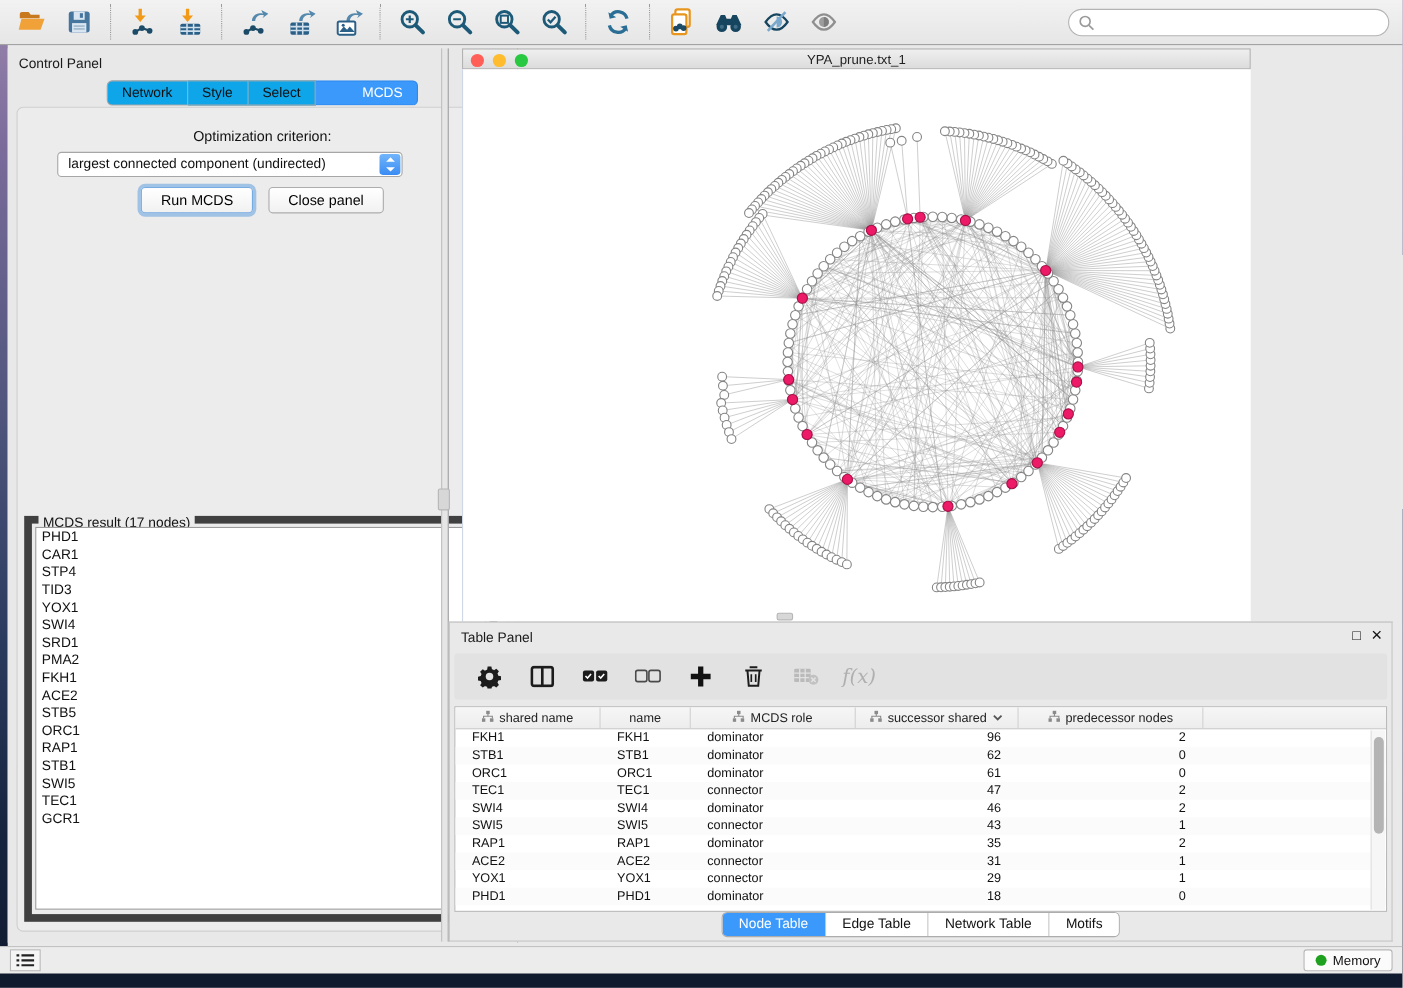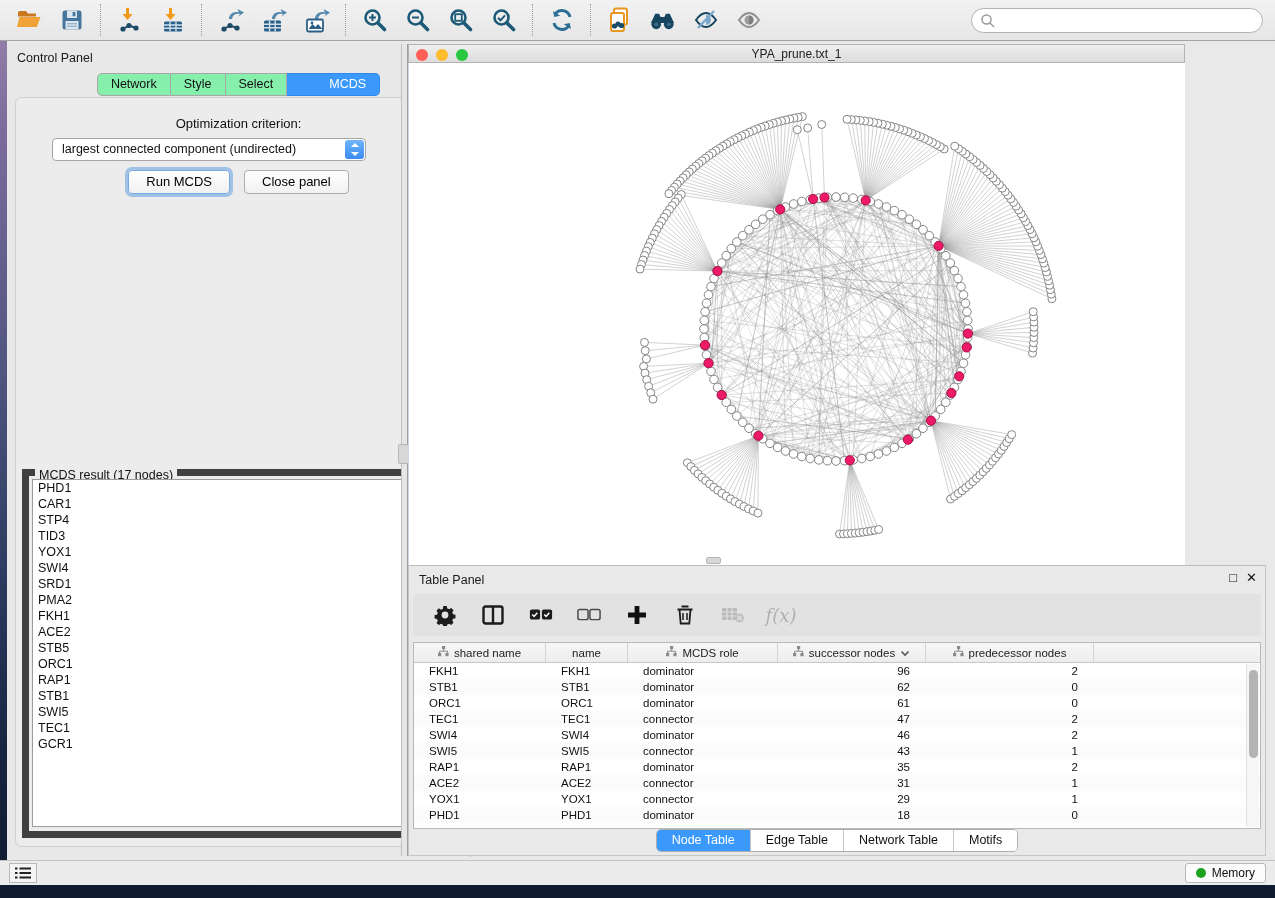--- a/index.html
+++ b/index.html
@@ -22,21 +22,21 @@
   
   .workspace { position:absolute; top:41px; left:0; width:1275px; height:819px; }
   .workspace-bg { position:absolute; top:0; left:7px; right:0; bottom:0; background:#e9e9e9; }
   
   .control-panel { position:absolute; left:7px; top:3px; width:464px; height:813px; background:#e8e8e8; border-right:1px solid #bdbdbd; }
   .panel-titlebar { position:absolute; top:0; left:0; right:0; height:26px; }
   .panel-title { position:absolute; left:10px; top:7px; font-size:12.5px; color:#1a1a1a; }
   .win-ctrls { position:absolute; right:8px; top:5px; display:flex; gap:9px; font-size:13px; color:#111; }
   .win-ctrls span { cursor:pointer; line-height:14px; }
   .cp-tabs { position:absolute; top:29px; left:0; right:0; display:flex; justify-content:center; }
-  .cp-tab { background:#86efac; border:1px solid #a7a7a7; border-left:none; padding:3px 13px 4px; font-size:12.5px; cursor:pointer; }
+  .cp-tab { background:#0ea5e9; border:1px solid #a7a7a7; border-left:none; padding:3px 13px 4px; font-size:12.5px; cursor:pointer; }
   .cp-tab:first-child { border-left:1px solid #a7a7a7; border-radius:5px 0 0 5px; }
   .cp-tab:last-child { border-radius:0 5px 5px 0;padding-left:42px; }
   .cp-tab.selected { background:#3b99fc; border-color:#2f88ea; color:#fff; }
   .cp-content { position:absolute; top:53px; left:8px; right:8px; bottom:10px; background:#ececec;
     border:1px solid #cfcfcf; border-radius:6px; }
   .crit-label { position:absolute; top:18px; left:0; right:0; text-align:center; font-size:13px; }
   .combo { position:absolute; top:40px; left:36px; width:314px; height:23px; background:#fff;
     border:1px solid #a6a6a6; border-radius:4px; font-size:12.5px; line-height:21px; padding-left:9px; cursor:pointer; }
   .combo-stepper { position:absolute; right:1px; top:1px; width:19px; height:19px; border-radius:3px;
     background:linear-gradient(#71b5fb,#3a8cf4); }
@@ -51,21 +51,21 @@
   .groupbox-title { position:absolute; top:-8px; left:6px; background:#ececec; padding:0 4px; font-size:12.5px; }
   .mcds-list { position:absolute; top:3px; left:3px; right:3px; bottom:4px; background:#fff; border:1px solid #9c9c9c; overflow:hidden; }
   .mcds-list .li { font-size:12.5px; line-height:16px; padding-left:5px; cursor:default; }
   .mcds-scroll { position:absolute; top:1px; bottom:1px; right:1px; width:12px; background:#fafafa; border-left:1px solid #e2e2e2; }
   
   .v-splitter { position:absolute; left:401px; top:3px; width:7px; height:812px; background:#e6e6e6;
     border-left:1px solid #bfbfbf; border-right:1px solid #9f9f9f; }
   .v-handle { position:absolute; top:400px; left:-4px; width:11px; height:20px; background:#d7d7d7; border:1px solid #b5b5b5; border-radius:2px; }
   .h-handle { position:absolute; left:706px; top:516px; width:15px; height:7px; background:#d7d7d7; border:1px solid #b5b5b5; border-radius:2px; }
   
-  .net-win { position:absolute; left:408px; top:3px; width:777px; height:521px; }
+  .net-win { position:absolute; left:420px; top:3px; width:717px; height:521px; }
   .net-titlebar { position:absolute; top:0; left:0; right:0; height:19px; background:linear-gradient(#efefef,#dcdcdc);
     border:1px solid #b3b3b3; text-align:center; font-size:12px; line-height:18px; color:#222; }
   .traffic { position:absolute; left:7px; top:3.5px; display:flex; gap:8px; }
   .traffic span { width:12px; height:12px; border-radius:50%; display:block; cursor:pointer; }
   .net-canvas { position:absolute; top:19px; left:0; right:0; bottom:0; background:#fff; border-left:1px solid #cfd8e8; }
   .net-canvas svg { display:block; }
   
   .table-panel { position:absolute; left:408px; top:524px; width:858px; height:291px; background:#e9e9e9;
     border:1px solid #c6c6c6; border-top:1px solid #bdbdbd; }
   .tp-toolbar { position:absolute; top:28px; left:4px; right:4px; height:42px; background:#e2e2e2; border-radius:3px;
@@ -1235,21 +1235,21 @@
           </div>
           <div class="th" style="width: 148px;">
             <span><svg width="11" height="11" viewBox="0 0 11 11">
                 <g fill="#8a8a8a">
                   <rect x="4" y="0" width="3.2" height="3.2"></rect>
                   <rect x="0" y="7" width="3.2" height="3.2"></rect>
                   <rect x="7.4" y="7" width="3.2" height="3.2"></rect>
                 </g>
                 <path d="M5.6 3.2v2M1.6 7V5.2h8v1.8" stroke="#8a8a8a" fill="none"></path>
               </svg></span>
-            <span>successor nodes</span>
+            <span>successor shared</span>
             <span><svg width="10" height="7" viewBox="0 0 10 7">
                 <path d="M1.5 1.5L5 5l3.5-3.5" fill="none" stroke="#555" stroke-width="1.6"></path>
               </svg></span>
           </div>
           <div class="th" style="width: 168px;">
             <span><svg width="11" height="11" viewBox="0 0 11 11">
                 <g fill="#8a8a8a">
                   <rect x="4" y="0" width="3.2" height="3.2"></rect>
                   <rect x="0" y="7" width="3.2" height="3.2"></rect>
                   <rect x="7.4" y="7" width="3.2" height="3.2"></rect>

